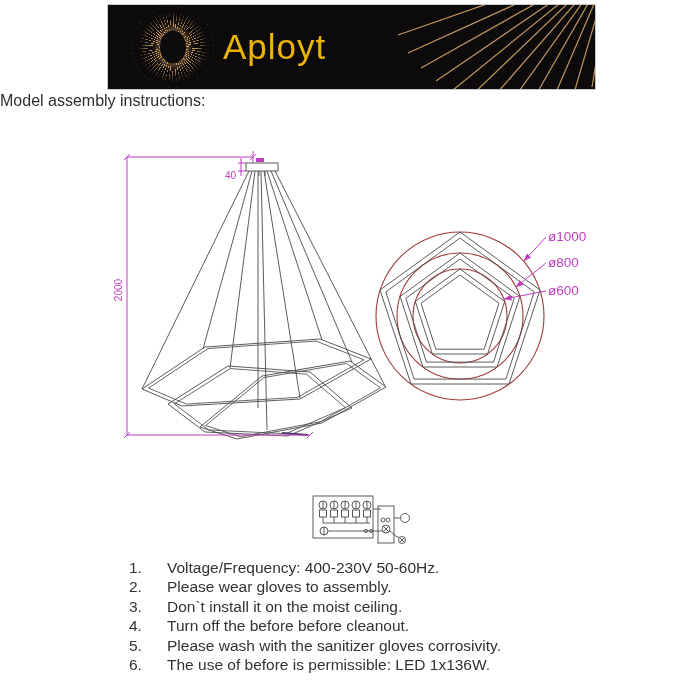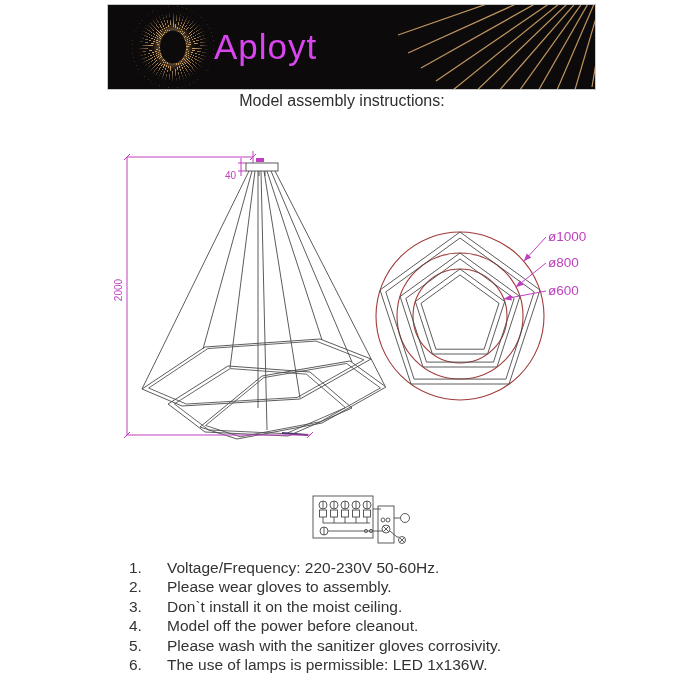--- a/index.html
+++ b/index.html
@@ -9,26 +9,26 @@
   
   .banner{position:absolute;left:107px;top:4px;width:487px;height:84px;
           background:#0d0a0b;overflow:hidden;border:1px solid #c9c9c9;}
   .burst{position:absolute;left:24px;top:1px;width:82px;height:82px;border-radius:50%;
          background:repeating-conic-gradient(#c99d63 0deg 1.4deg, #0d0a0b 1.4deg 6.2deg);}
   .burst::before{content:'';position:absolute;inset:0;border-radius:50%;
          background:radial-gradient(closest-side, rgba(13,10,11,0) 52%, #0d0a0b 86%);}
   .burst::after{content:'';position:absolute;left:50%;top:50%;width:26px;height:33px;
          transform:translate(-50%,-50%);background:#0d0a0b;border-radius:50%;
          box-shadow:0 0 7px 3px rgba(201,157,99,0.6);}
-  .brand{position:absolute;left:106px;top:22px;font-size:35px;font-weight:400;
-         letter-spacing:1px;color:#d946ef;}
+  .brand{position:absolute;left:115px;top:22px;font-size:35px;font-weight:400;
+         letter-spacing:1px;color:#eab308;}
   .fan{position:absolute;left:0;top:0;}
 
   
-  .titles{position:absolute;left:0;right:16px;top:93px;text-align:center;
+  .titles{position:absolute;left:0;right:16px;top:93px;text-align:left;
           color:#2e2e2e;font-size:16px;line-height:16.5px;}
 
   
   .drawing{position:absolute;left:0;top:0;}
   .gray{stroke:#4a4a4a;stroke-width:0.9;fill:none;}
   .grayfill{fill:#ffffff;stroke:#4a4a4a;stroke-width:0.9;}
   .mag{stroke:#bf3fbf;stroke-width:1;fill:none;}
   .magtxt{fill:#bf3fbf;font-family:"Liberation Sans",sans-serif;}
   .red{stroke:#a03c3a;stroke-width:1.1;fill:none;}
   .purp{stroke:#4a3a6a;stroke-width:2.2;fill:none;}
@@ -198,37 +198,37 @@
       <path class="gray" d="M390,531 L397,537 L399,537"></path>
       <circle class="gray" cx="402" cy="540" r="3.5"></circle>
       <line class="gray" x1="399.6" y1="537.6" x2="404.4" y2="542.4"></line>
       <line class="gray" x1="404.4" y1="537.6" x2="399.6" y2="542.4"></line>
     </g>
   </svg>
 
   <div class="instructions">
     <div class="inst-row">
       <span class="no">1.</span>
-      <span class="tx">Voltage/Frequency: 220-230V 50-60Hz.</span>
+      <span class="tx">Voltage/Frequency: 400-230V 50-60Hz.</span>
     </div>
     <div class="inst-row">
       <span class="no">2.</span>
       <span class="tx">Please wear gloves to assembly.</span>
     </div>
     <div class="inst-row">
       <span class="no">3.</span>
       <span class="tx">Don`t install it on the moist ceiling.</span>
     </div>
     <div class="inst-row">
       <span class="no">4.</span>
-      <span class="tx">Model off the power before cleanout.</span>
+      <span class="tx">Turn off the before before cleanout.</span>
     </div>
     <div class="inst-row">
       <span class="no">5.</span>
       <span class="tx">Please wash with the sanitizer gloves corrosivity.</span>
     </div>
     <div class="inst-row">
       <span class="no">6.</span>
-      <span class="tx">The use of lamps is permissible: LED 1x136W.</span>
+      <span class="tx">The use of before is permissible: LED 1x136W.</span>
     </div>
   </div>
 
 </div>
 
 </body></html>

